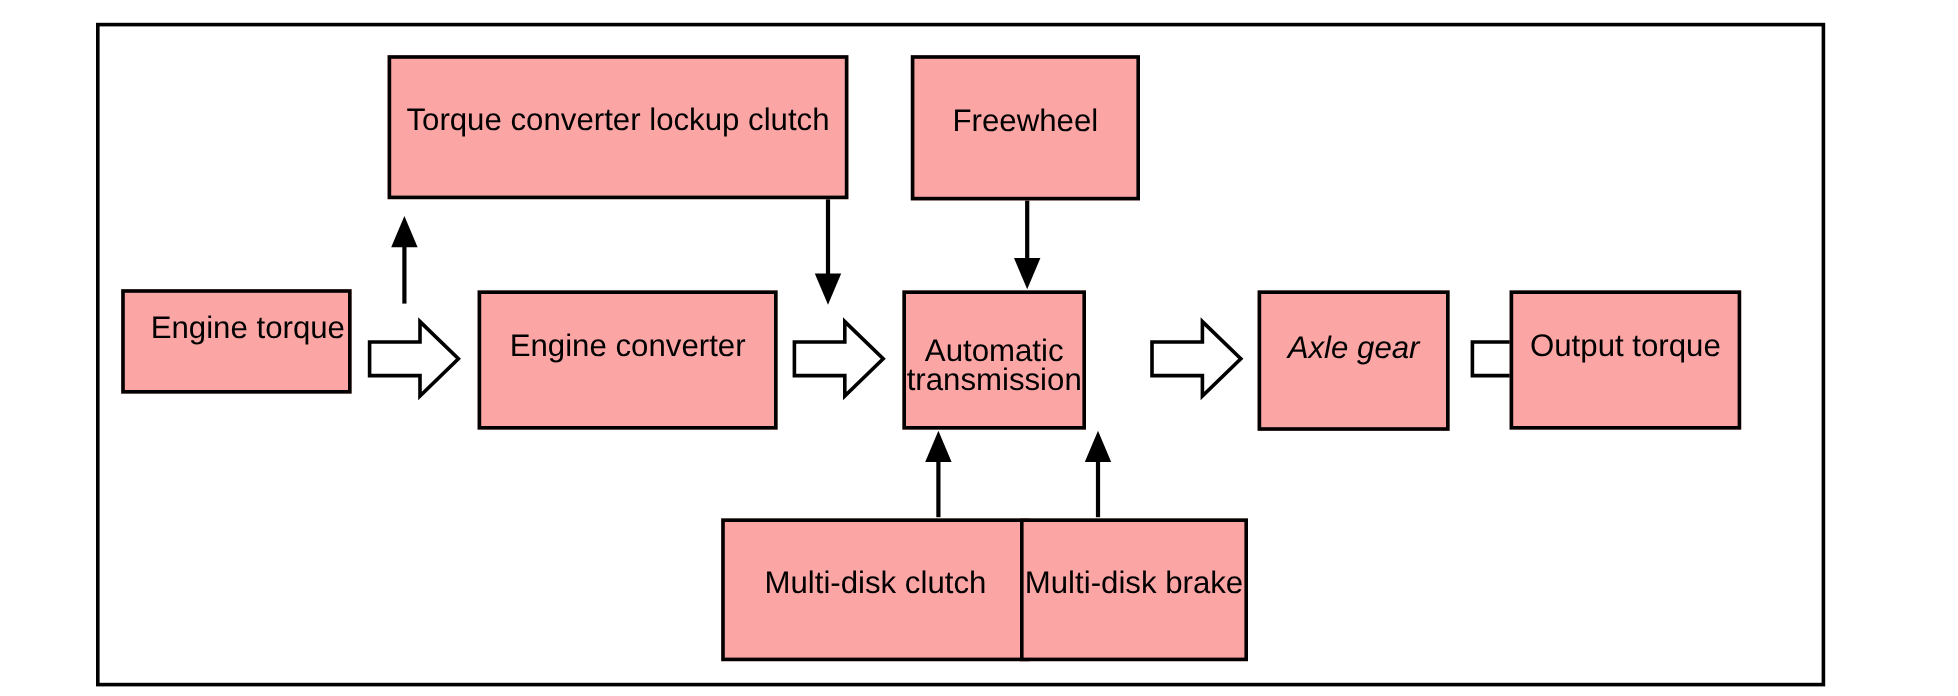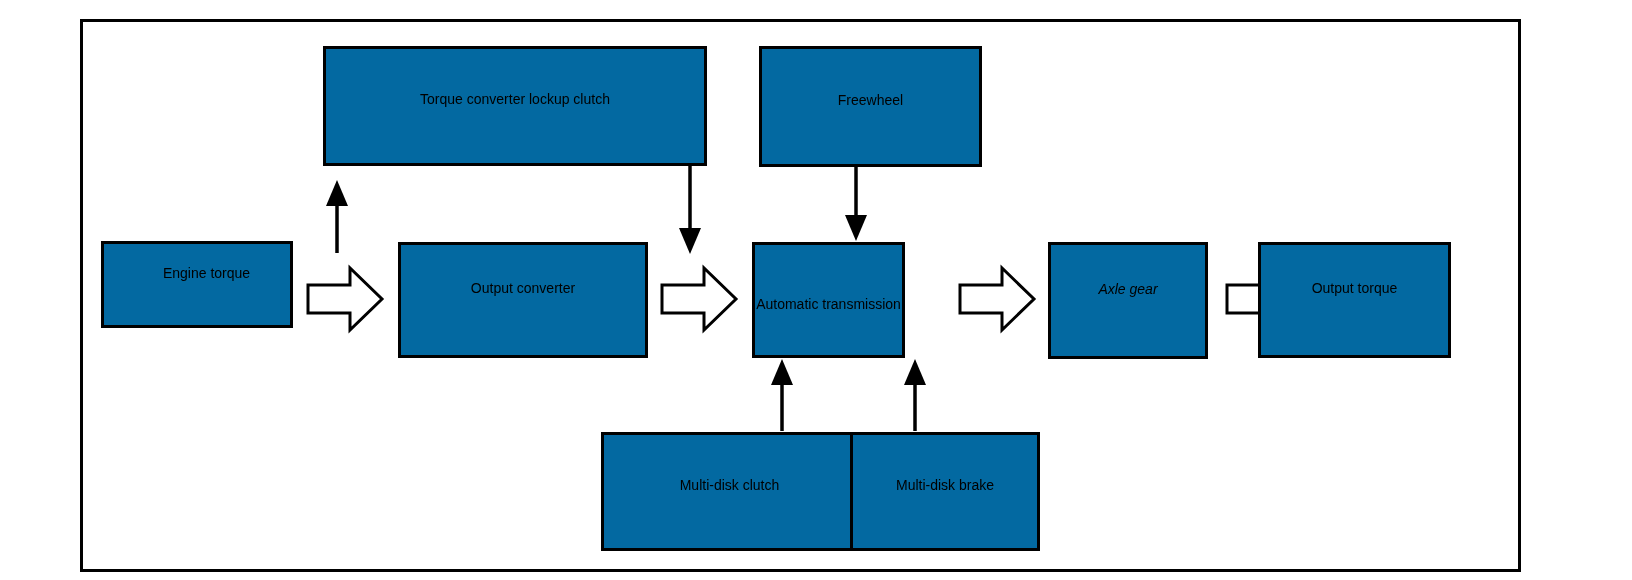--- a/index.html
+++ b/index.html
@@ -31,27 +31,27 @@
     position: absolute;
     left: 0;
     top: 0;
     width: 1632px;
     height: 580px;
   }
   .node {
     position: absolute;
     border: 3px solid #000000;
     box-sizing: border-box;
-    background: #0369a1;
+    background: #fca5a5;
     display: flex;
     align-items: center;
     justify-content: center;
     text-align: center;
     color: #000000;
-    font-size: 14px;
+    font-size: 26px;
     line-height: 24px;
   }
   .node .lbl { display: block; }
   .lift-12 .lbl { transform: translateY(-12px); }
   .lift-7  .lbl { transform: translateY(-7px); }
   .drop-4  .lbl { transform: translateY(4px); }
   .wrap-narrow .lbl { width: 150px; }
 </style>
 </head>
 <body>
@@ -90,30 +90,30 @@
     <g>
       <line x1="915" y1="431" x2="915" y2="383" stroke="#000000" stroke-width="3.5"></line>
       <polygon points="915,359 904,385 926,385" fill="#000000"></polygon>
     </g>
   </svg>
 
   <div class="node lift-7" style="left:323px; top:46px; width:384px; height:120px;">
     <span class="lbl">Torque converter lockup clutch</span>
   </div>
 
-  <div class="node lift-7" style="left:759px; top:46px; width:223px; height:121px;">
+  <div class="node lift-7" style="left:759px; top:46px; width:191px; height:121px;">
     <span class="lbl">Freewheel</span>
   </div>
 
   <div class="node lift-12" style="left:101px; top:241px; width:192px; height:87px;padding-left:19px;">
     <span class="lbl">Engine torque</span>
   </div>
 
   <div class="node lift-12" style="left:398px; top:242px; width:250px; height:116px;">
-    <span class="lbl">Output converter</span>
+    <span class="lbl">Engine converter</span>
   </div>
 
   <div class="node drop-4 wrap-narrow" style="left:752px; top:242px; width:153px; height:116px;">
     <span class="lbl">Automatic transmission</span>
   </div>
 
   <div class="node lift-12" style="left:1048px; top:242px; width:160px; height:117px;font-style:italic;">
     <span class="lbl">Axle gear</span>
   </div>
 

